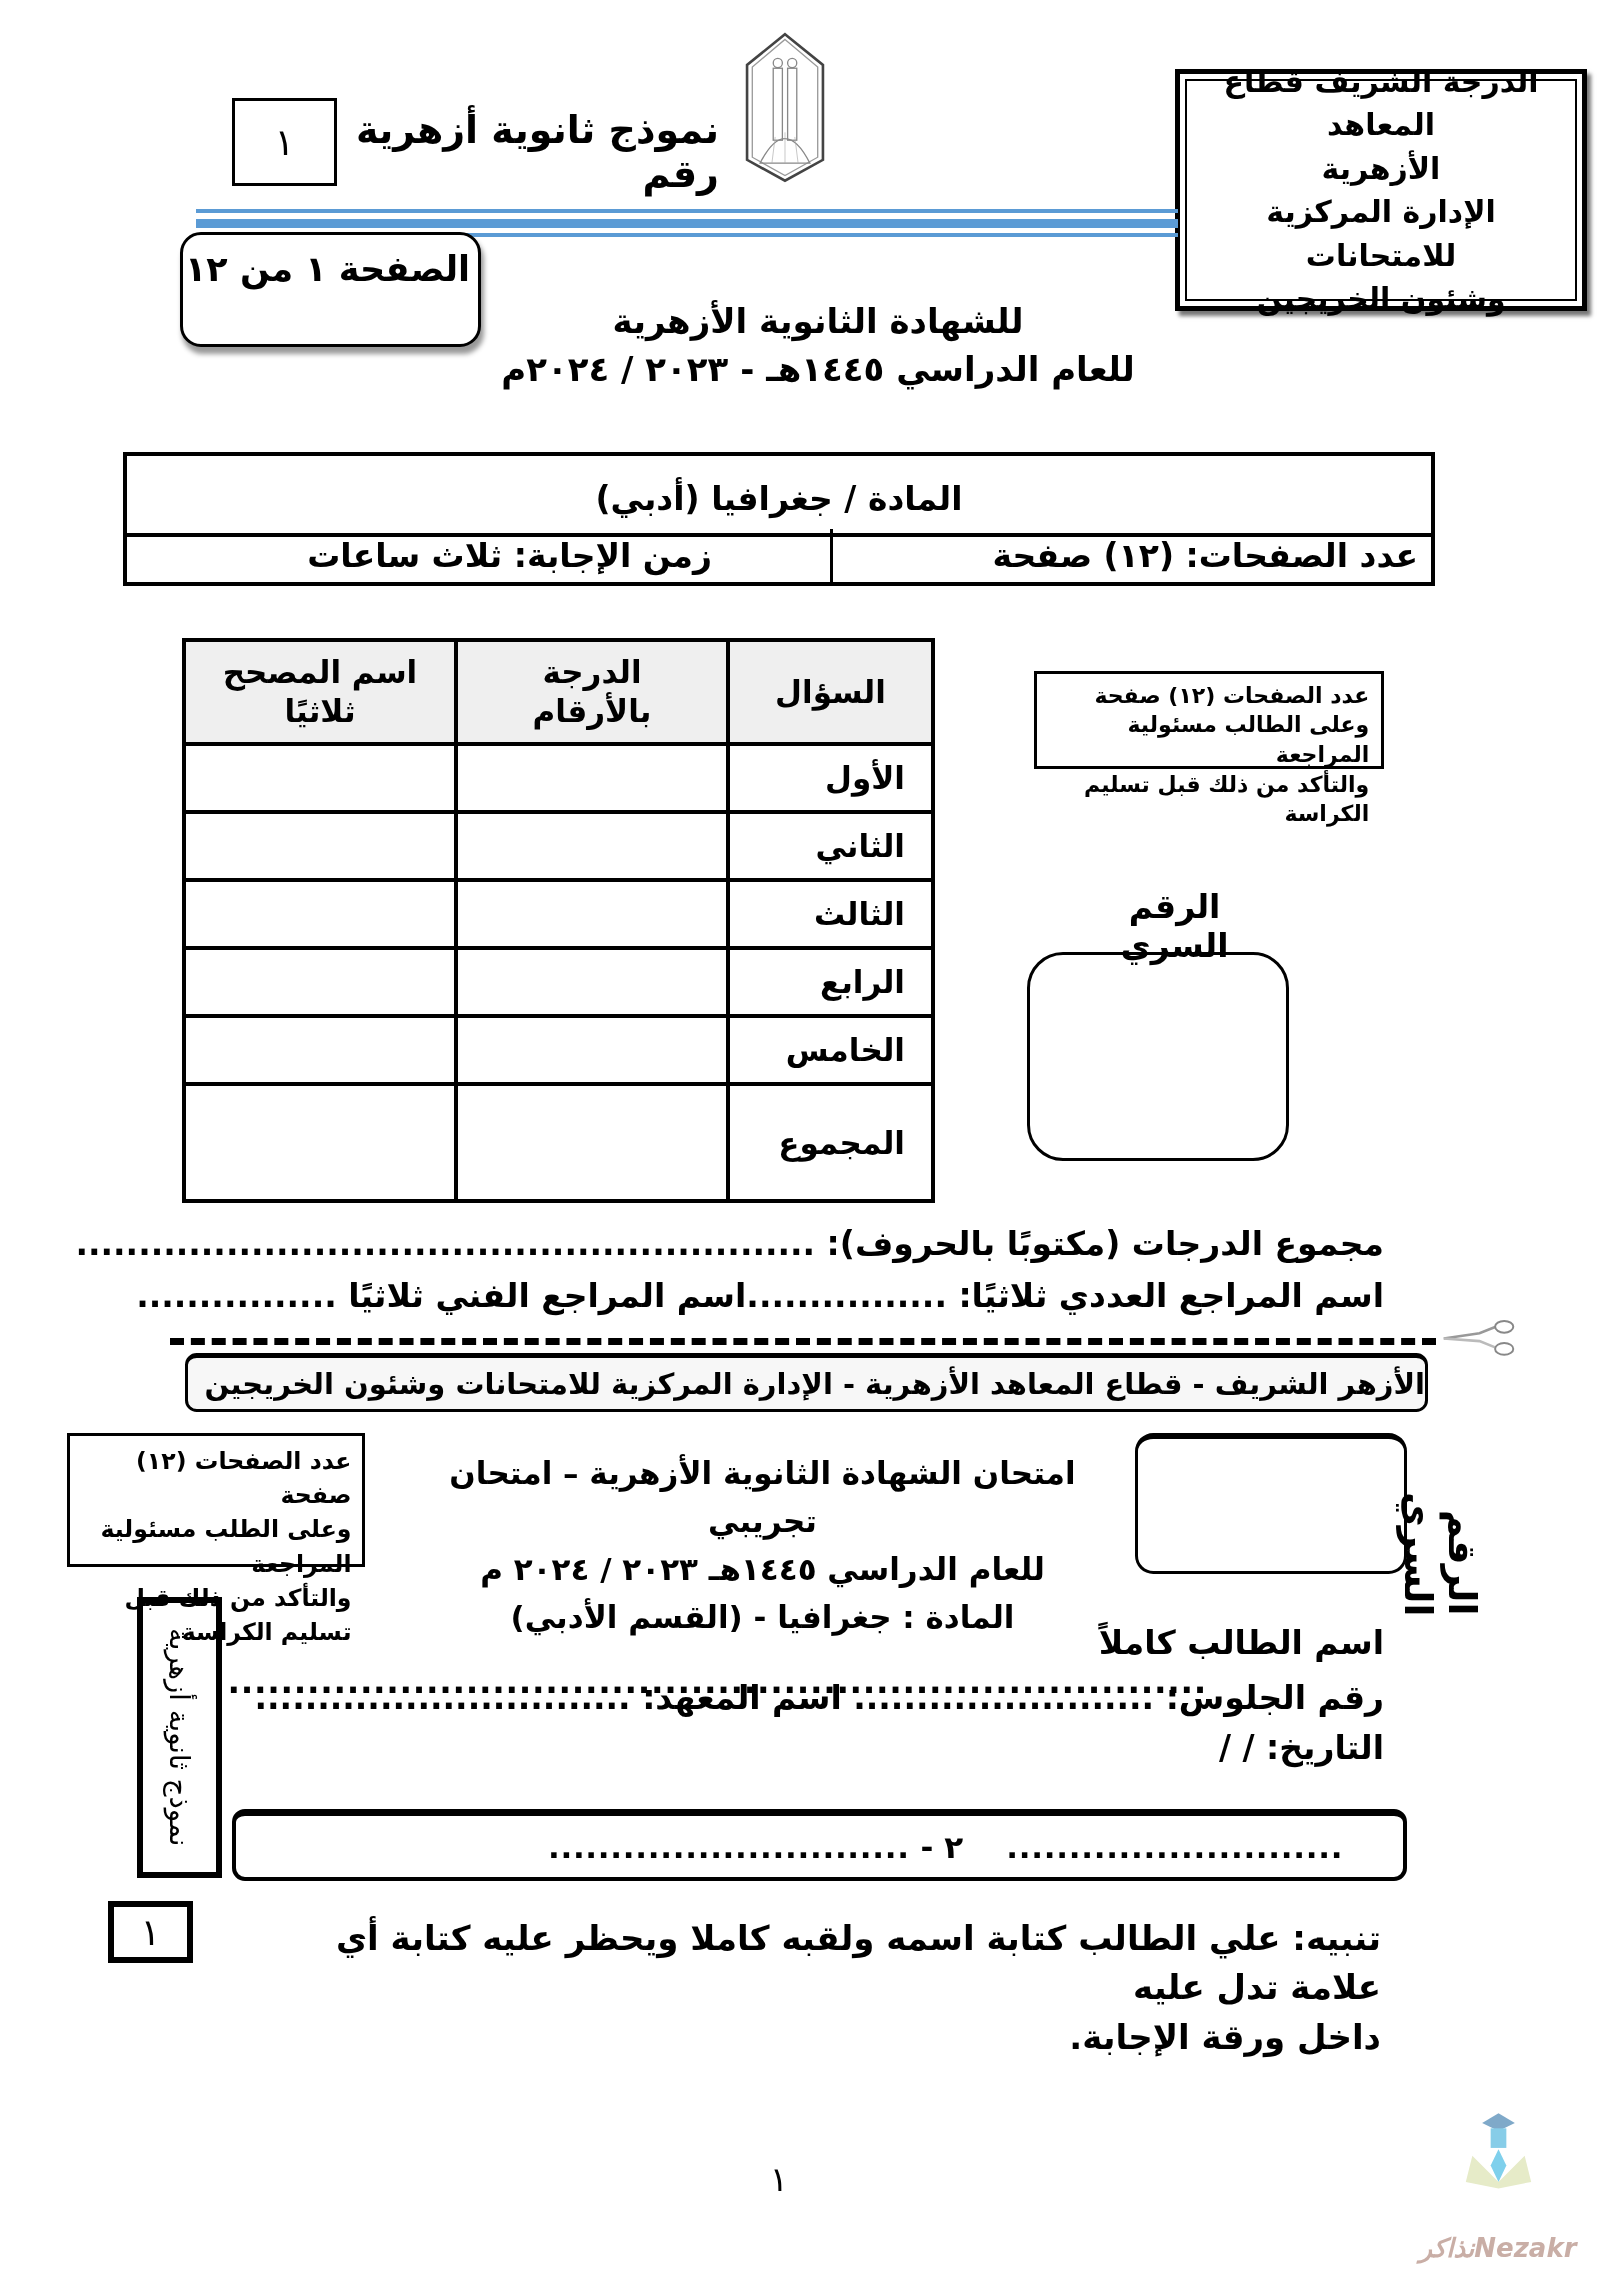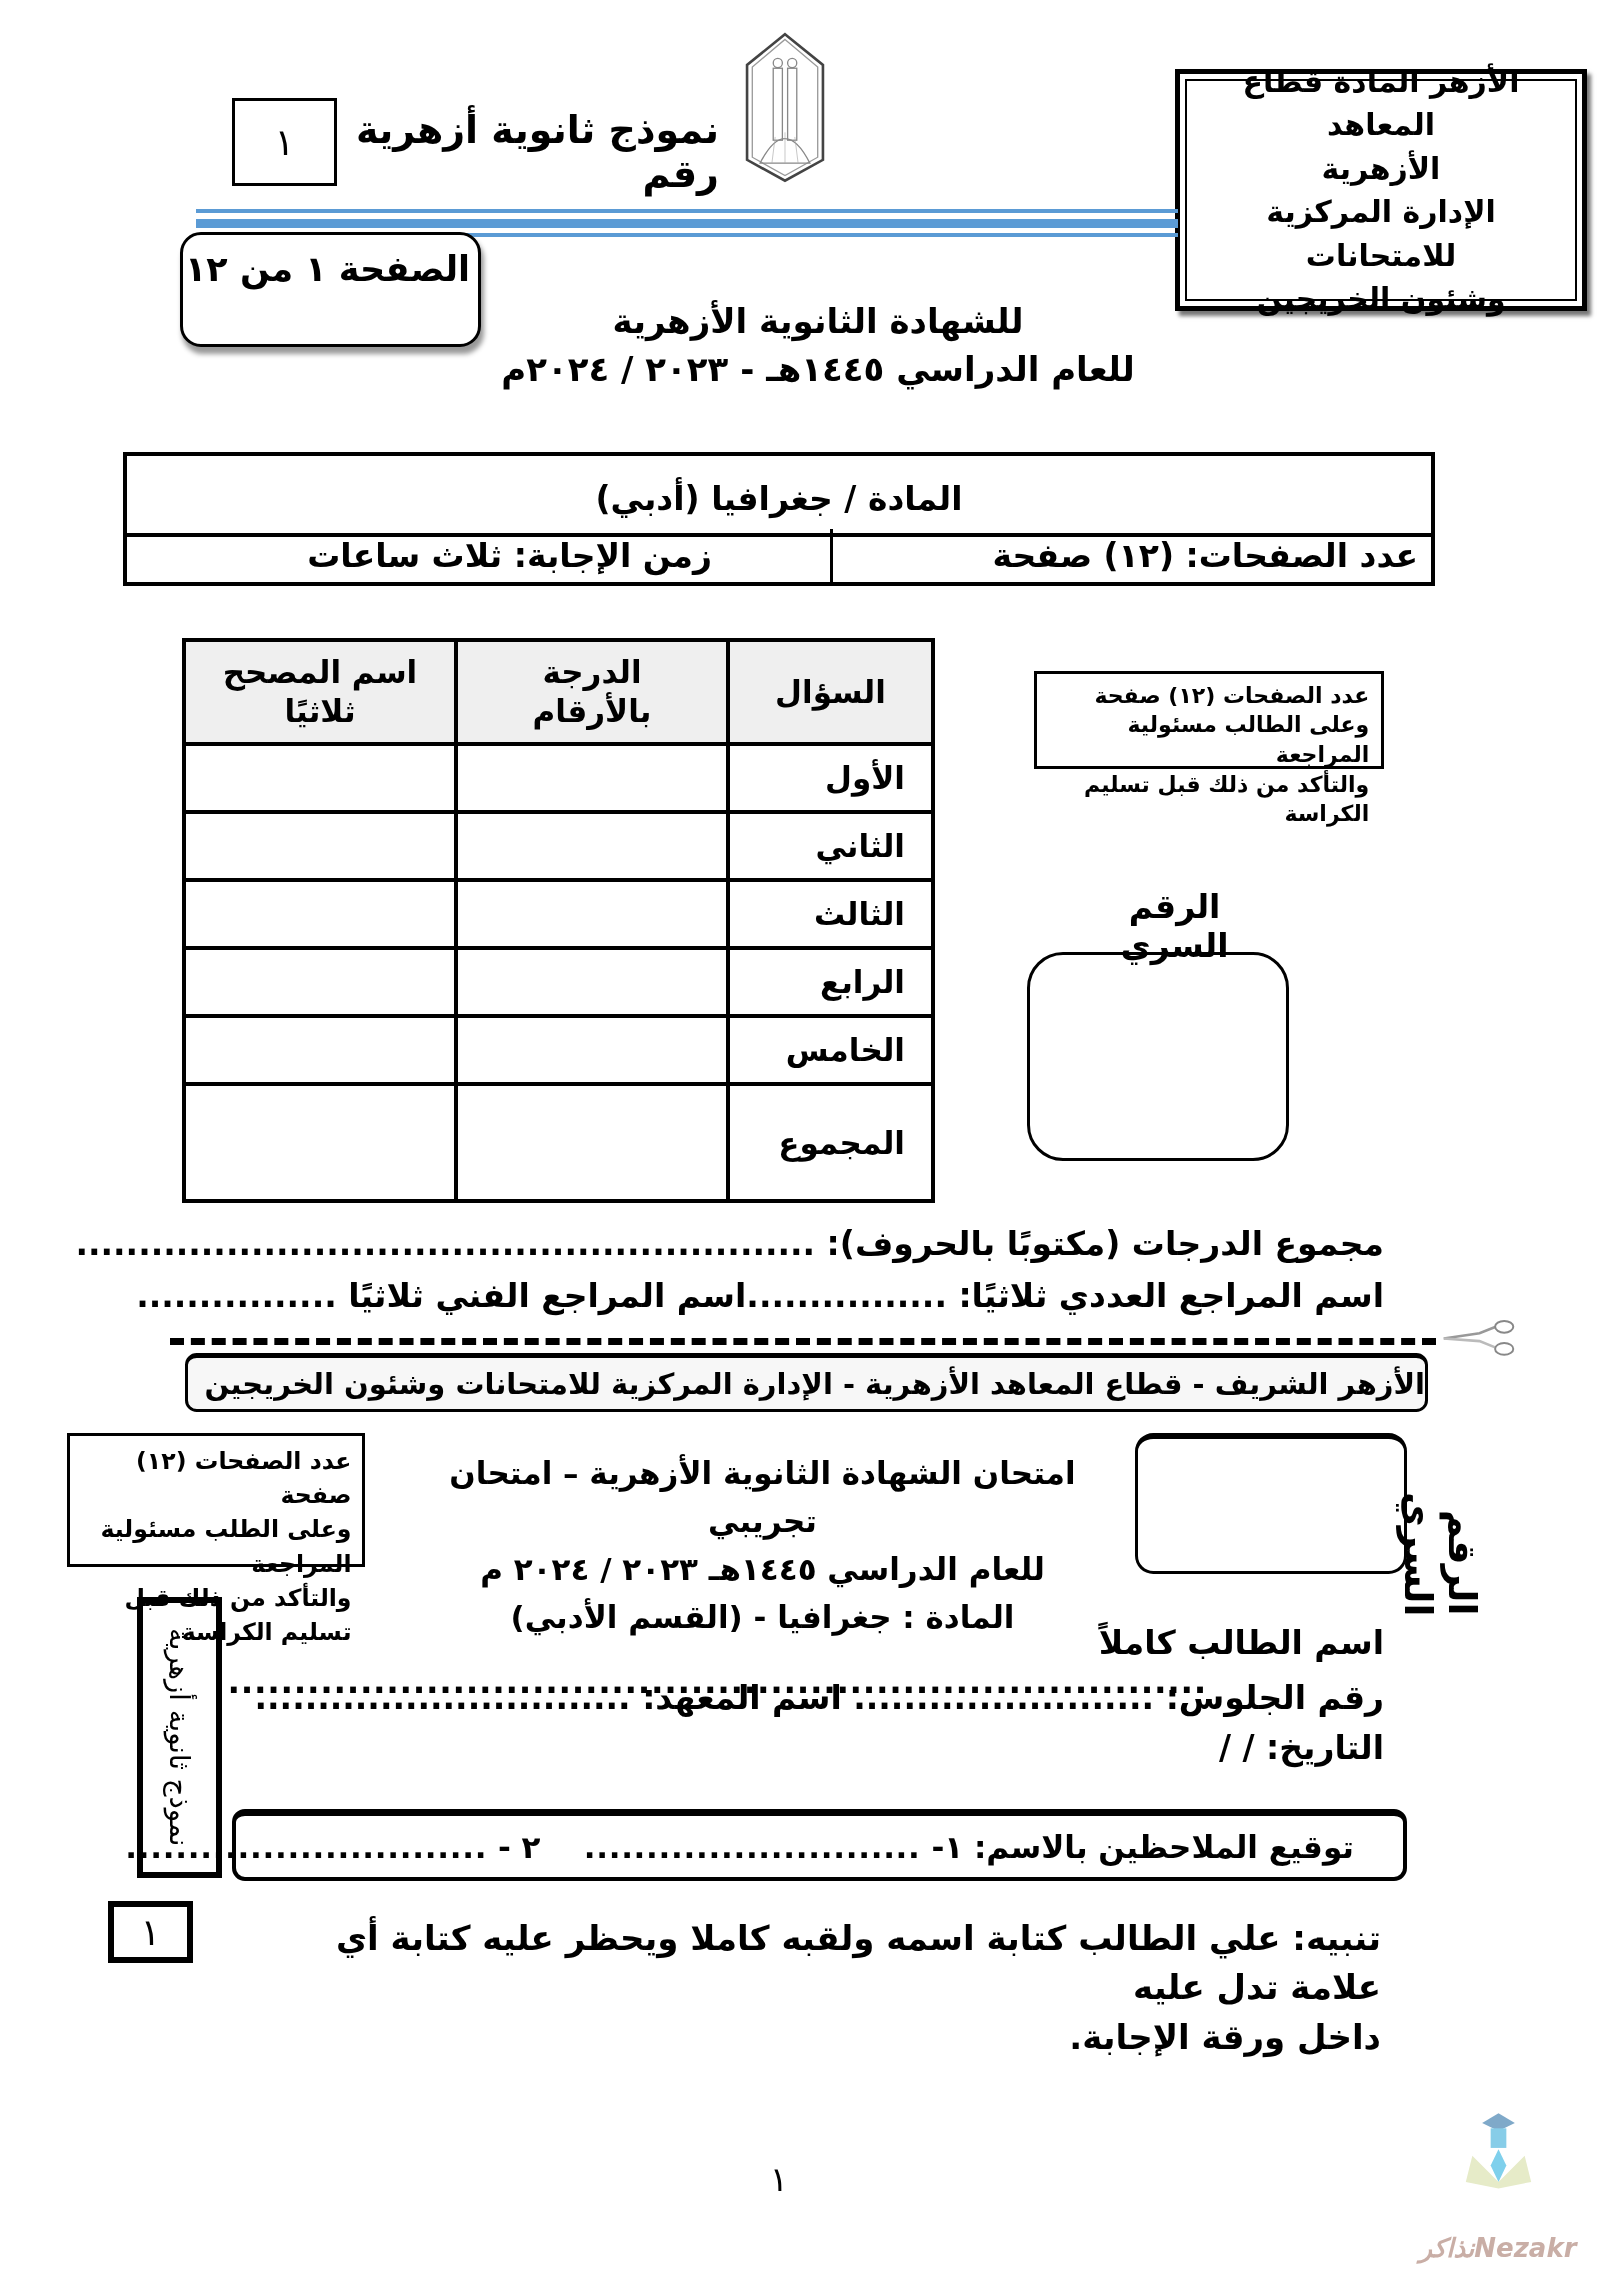--- a/index.html
+++ b/index.html
@@ -87,21 +87,21 @@
   .page-number { left:753px; top:2159px; width:52px; text-align:center; font-size:34px; }
 
   .watermark { left:1387px; top:2110px; width:222px; height:144px; text-align:center; }
   .wm-text { font-size:26px; font-weight:bold; color:#c9aea6; font-style:italic;margin-top:36px; }
 </style>
 </head>
 <body>
 
 <div class="abs inst-box">
   <div class="inst-inner">
-    <div>الأزهر المادة قطاع المعاهد</div>
+    <div>الدرجة الشريف قطاع المعاهد</div>
     <div>الأزهرية</div>
     <div>الإدارة المركزية للامتحانات</div>
     <div>وشئون الخريجين</div>
   </div>
 </div>
 
 <div class="abs logo">
   <svg width="92" height="157" viewBox="0 0 140 240">
     <path d="M70 8 L128 55 L128 200 L70 232 L12 200 L12 55 Z" fill="none" stroke="#444" stroke-width="4"></path>
     <path d="M70 16 L120 58 L120 196 L70 224 L20 196 L20 58 Z" fill="none" stroke="#999" stroke-width="2"></path>
@@ -247,21 +247,21 @@
   <span class="dots">........................</span>
   <span>اسم المعهد:</span>
   <span class="dots">..............................</span>
 </div>
 <div class="abs line-text" style="right:239px; top:1728px;">
   <span>التاريخ:</span>
   <span>/     /</span>
 </div>
 
 <div class="abs sign-box">
-  <span>توقيع الملاحظين بالاسم: ١-</span>&nbsp;
+  &nbsp;
   <span class="dots">...........................</span>&nbsp;&nbsp;&nbsp;&nbsp;
   <span>٢ -</span>&nbsp;
   <span class="dots">.............................</span>
 </div>
 
 <div class="abs warn-num">١</div>
 <div class="abs warning">
   <div>تنبيه: علي الطالب كتابة اسمه ولقبه كاملا ويحظر عليه كتابة أي علامة تدل عليه</div>
   <div>داخل ورقة الإجابة.</div>
 </div>

